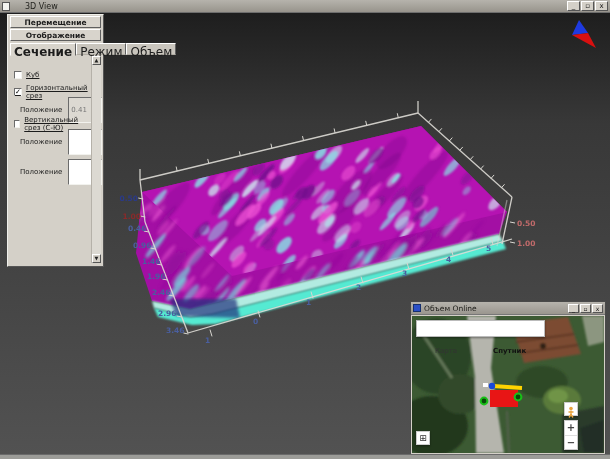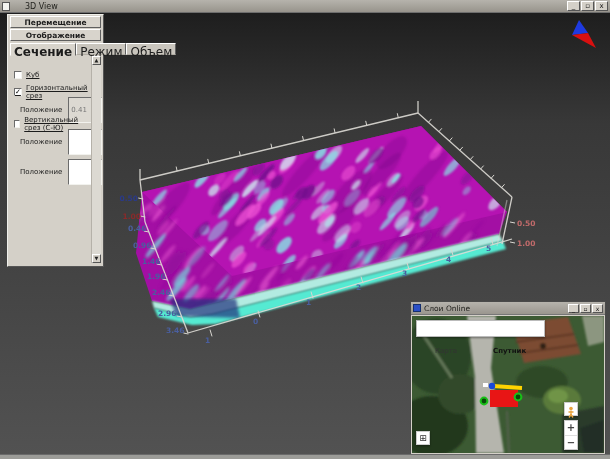--- a/index.html
+++ b/index.html
@@ -399,21 +399,21 @@
       </div>
   <div id="scrollbar">
     <div class="sb-arrow" style="top:0;">▲</div>
     <div class="sb-arrow" style="bottom:0;">▼</div>
   </div>
 </div>
 
 <div id="mapwin">
   <div id="maptitle">
     <span class="map-ico"></span>
-    <span class="t-text">Слои Online</span>
+    <span class="t-text">Объем Online</span>
     <span class="winbtns">
       <span class="winbtn" style="width:11px;height:9px;font-size:6px;line-height:7px;">_</span>
       <span class="winbtn" style="width:11px;height:9px;font-size:6px;line-height:7px;">▫</span>
       <span class="winbtn" style="width:11px;height:9px;font-size:6px;line-height:7px;">x</span>
     </span>
   </div>
   <div id="mapbody">
     <svg width="192" height="137">
       <defs>
             <filter id="mblur">

